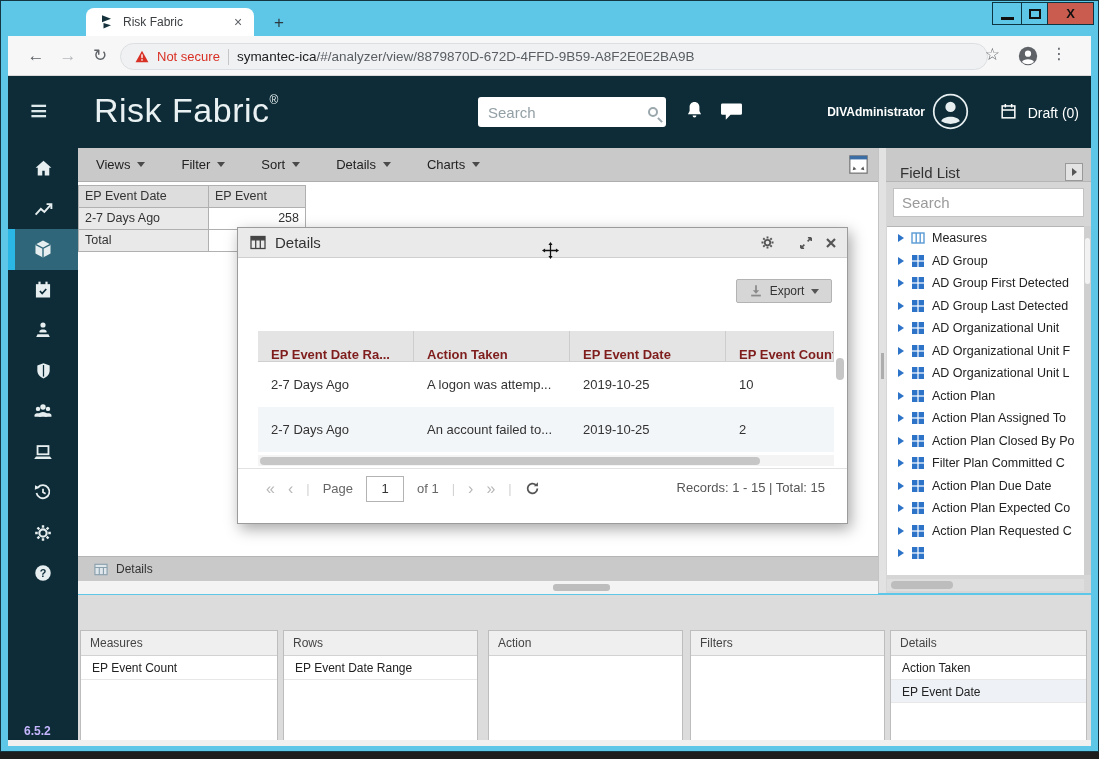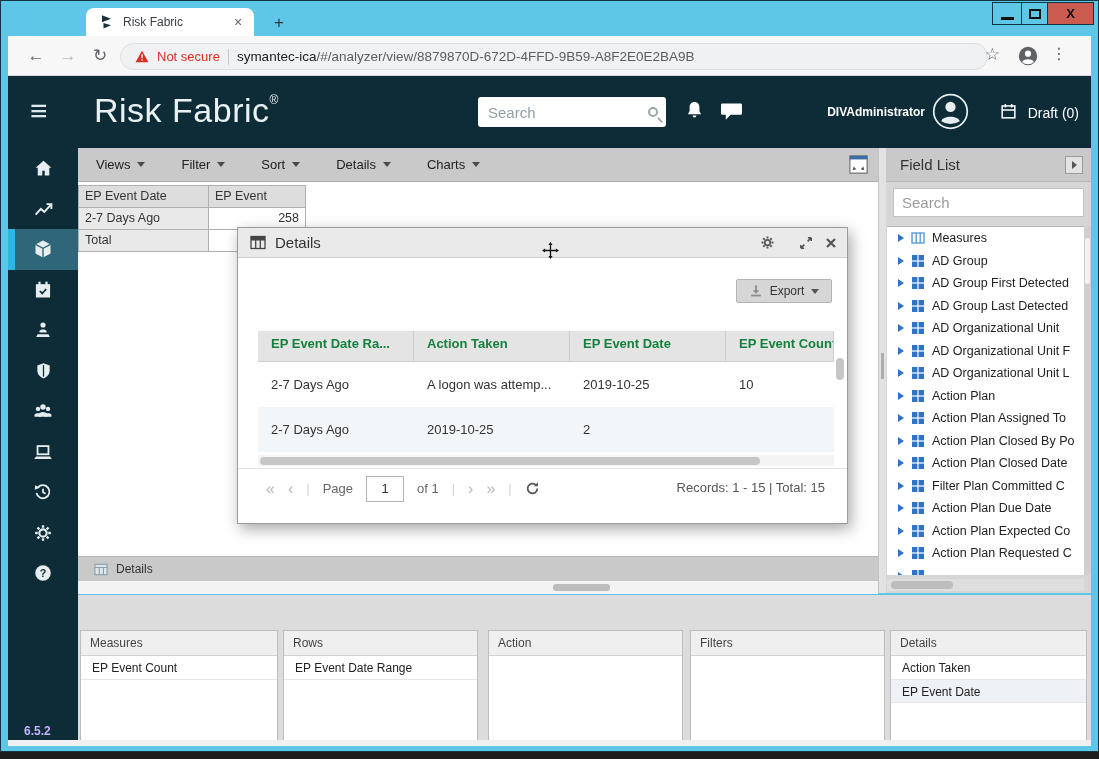--- a/index.html
+++ b/index.html
@@ -75,21 +75,21 @@
   .pc.lab{background:#e9e9e9;width:130px}
   .pc.val{background:#fff;width:97px;text-align:right}
   .main-hscroll{left:78px;top:581px;width:800px;height:13px;background:#f3f3f3;z-index:3}
   .main-hscroll .thumb{position:absolute;left:475px;top:3px;width:57px;height:7px;background:#bdbdbd;border-radius:3px}
   .details-min-bar{left:78px;top:556px;width:800px;height:25px;background:#c9c9c9;border-top:1px solid #b5b5b5;display:flex;align-items:center;padding-left:16px;gap:8px;font-size:12px;color:#333;z-index:3}
   .splitter{left:878px;top:148px;width:8px;height:445px;background:#e2e2e2;border-left:1px solid #c4c4c4;z-index:3}
   .splitter .handle{position:absolute;left:2px;top:205px;width:3px;height:26px;background:#adadad}
 
   
   .field-list{left:886px;top:148px;width:205px;height:445px;background:#d6d6d6;z-index:3}
-  .fl-header{height:34px;background:#c9c9c9;border-bottom:1px solid #b5b5b5;display:flex;align-items:center;padding:0 8px 0 14px;font-size:15px;color:#333}
+  .fl-header{height:34px;background:#c9c9c9;border-bottom:1px solid #b5b5b5;display:flex;align-items:flex-end;padding:0 8px 0 14px;font-size:15px;color:#333}
   .fl-collapse{margin-left:auto;width:18px;height:18px;border:1px solid #999;background:#e3e3e3;display:flex;align-items:center;justify-content:center}
   .fl-collapse .tri{width:0;height:0;border-top:4px solid transparent;border-bottom:4px solid transparent;border-left:5px solid #555}
   .fl-search{position:absolute;left:7px;top:40px;width:191px;height:29px;background:#fff;border:1px solid #c2c2c2;padding:0 8px;display:flex;align-items:center}
   .fl-search input{border:none;outline:none;width:100%;font-size:15px;color:#333;font-family:inherit;background:transparent}
   .fl-search input::placeholder{color:#9a9a9a}
   .fl-list{position:absolute;left:1px;top:78px;width:197px;height:349px;background:#fff;overflow:hidden;border-top:1px solid #b5b5b5}
   .fl-item{display:flex;align-items:center;height:22.5px;padding-left:11px;gap:7px}
   .fl-arrow{width:0;height:0;border-top:4px solid transparent;border-bottom:4px solid transparent;border-left:6px solid #2d74c9;flex:0 0 auto}
   .fl-label{font-size:12.5px;color:#222;white-space:nowrap}
   .fl-vscroll{position:absolute;right:0;top:78px;width:7px;height:349px;background:#cfcfcf}
@@ -100,21 +100,21 @@
   
   .modal{left:237px;top:227px;width:611px;height:297px;background:#fff;border:1px solid #9b9b9b;box-shadow:3px 5px 14px rgba(0,0,0,.35);z-index:20}
   .modal-header{height:30px;background:#eaeaea;border-bottom:1px solid #cfcfcf;display:flex;align-items:center;padding:0 10px 0 12px;gap:9px}
   .modal-title{font-size:15px;color:#333}
   .mh-icons{margin-left:auto;display:flex;align-items:center;gap:12px}
   .ico-dash{width:11px;height:3px;background:#555;margin-top:6px}
   .export-btn{position:absolute;right:15px;top:51px;height:24px;width:96px;background:#d6d6d6;border:1px solid #b3b3b3;border-radius:2px;display:flex;align-items:center;justify-content:center;gap:7px;font-size:12px;color:#333}
   .export-btn .caret{border-top-color:#555}
   .dtable{position:absolute;left:20px;top:103px;width:576px;overflow:hidden}
   .dt-head{display:flex;background:#e4e4e4;border-bottom:1px solid #d0d0d0;height:31px}
-  .dt-hc{font-size:13px;font-weight:bold;color:#15803d;padding:5px 0 0 13px;border-right:1px solid #cdcdcd;white-space:nowrap;overflow:hidden}
+  .dt-hc{font-size:13px;font-weight:bold;color:#7f1d1d;padding:16px 0 0 13px;border-right:1px solid #cdcdcd;white-space:nowrap;overflow:hidden}
   .dt-row{display:flex;height:45px}
   .dt-row.alt{background:#f3f6f9}
   .dt-c{font-size:13px;color:#333;padding:15px 0 0 13px;white-space:nowrap;overflow:hidden}
   .c0{width:156px}.c1{width:156px}.c2{width:156px}.c3{width:108px;flex:1}
   .dt-hscroll{position:absolute;left:20px;top:227px;width:576px;height:11px;background:#f4f4f4}
   .dt-hscroll .thumb{position:absolute;left:2px;top:2px;width:500px;height:8px;background:#c6c6c6;border-radius:4px}
   .dt-vscroll{position:absolute;right:3px;top:130px;width:8px;height:90px}
   .dt-vscroll .thumb{position:absolute;top:0;width:8px;height:22px;background:#c6c6c6;border-radius:4px}
   .pager{position:absolute;left:0;right:0;top:240px;height:40px;border-top:1px solid #e2e2e2;display:flex;align-items:center;padding-left:28px;gap:13px;font-size:13px;color:#666}
   .pg-ic{color:#b8b8b8;font-size:16px}
@@ -469,30 +469,20 @@
         <span class="fl-label">Action Plan Closed By Po</span>
       </div>
     <div class="fl-item">
         <span class="fl-arrow"></span>
         <svg width="14" height="14" viewBox="0 0 14 14" fill="#2d74c9">
           <rect x="1" y="1" width="5.4" height="5.4"></rect>
           <rect x="7.6" y="1" width="5.4" height="5.4"></rect>
           <rect x="1" y="7.6" width="5.4" height="5.4"></rect>
           <rect x="7.6" y="7.6" width="5.4" height="5.4"></rect>
         </svg>
-        <span class="fl-label">Action Plan Closed Date</span>
-      </div>
-    <div class="fl-item">
-        <span class="fl-arrow"></span>
-        <svg width="14" height="14" viewBox="0 0 14 14" fill="#2d74c9">
-          <rect x="1" y="1" width="5.4" height="5.4"></rect>
-          <rect x="7.6" y="1" width="5.4" height="5.4"></rect>
-          <rect x="1" y="7.6" width="5.4" height="5.4"></rect>
-          <rect x="7.6" y="7.6" width="5.4" height="5.4"></rect>
-        </svg>
         <span class="fl-label">Filter Plan Committed C</span>
       </div>
     <div class="fl-item">
         <span class="fl-arrow"></span>
         <svg width="14" height="14" viewBox="0 0 14 14" fill="#2d74c9">
           <rect x="1" y="1" width="5.4" height="5.4"></rect>
           <rect x="7.6" y="1" width="5.4" height="5.4"></rect>
           <rect x="1" y="7.6" width="5.4" height="5.4"></rect>
           <rect x="7.6" y="7.6" width="5.4" height="5.4"></rect>
         </svg>
@@ -603,20 +593,21 @@
       <div class="dt-hc c3">EP Event Count</div>
     </div>
     <div class="dt-row">
       <div class="dt-c c0">2-7 Days Ago</div>
       <div class="dt-c c1">A logon was attemp...</div>
       <div class="dt-c c2">2019-10-25</div>
       <div class="dt-c c3">10</div>
     </div>
     <div class="dt-row alt">
       <div class="dt-c c0">2-7 Days Ago</div>
+      <div class="dt-c c1">An account failed to...</div>
       <div class="dt-c c2">2019-10-25</div>
       <div class="dt-c c3">2</div>
     </div>
   </div>
   <div class="dt-hscroll">
       <span class="thumb abs"></span>
     </div>
   <div class="dt-vscroll">
       <span class="thumb abs"></span>
     </div>

